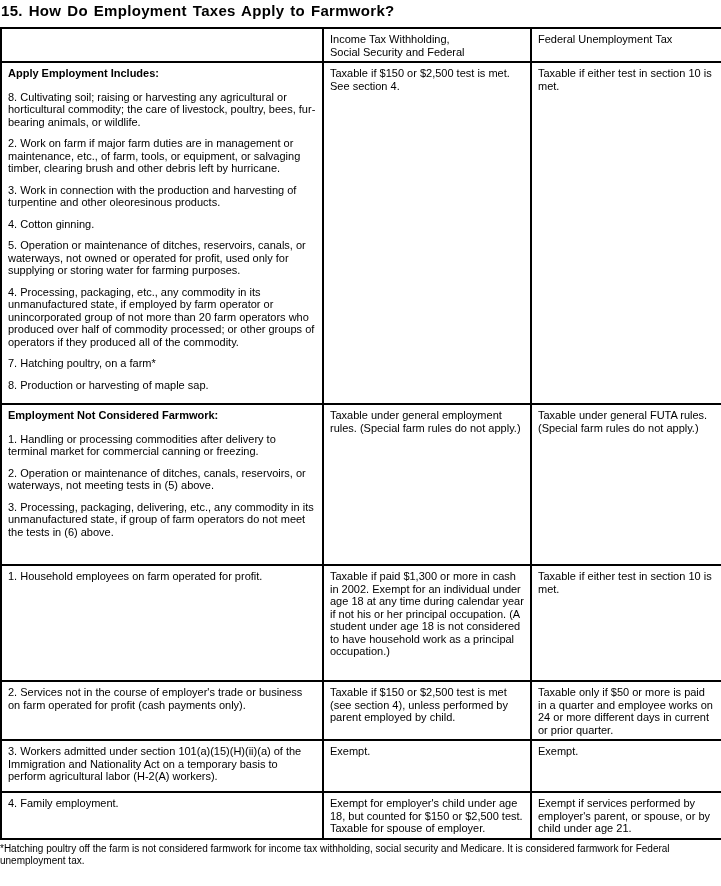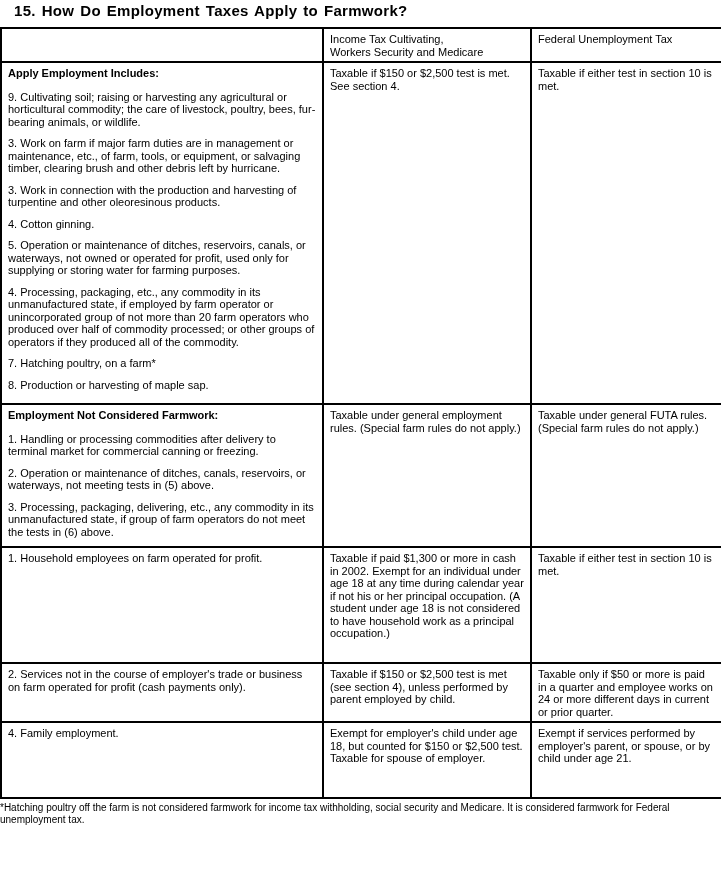--- a/index.html
+++ b/index.html
@@ -12,21 +12,20 @@
   .page {
     width: 721px;
     background: #ffffff;
   }
   .doc-title {
     font-size: 15px;
     font-weight: bold;
     letter-spacing: 0.3px;
     word-spacing: 1.5px;
     margin: 2px 0 8px 1px;
-    padding-left: 13px;
   }
   table.tax-table {
     border-collapse: collapse;
     table-layout: fixed;
     width: 721px;
   }
   table.tax-table td, table.tax-table th {
     border: 2px solid #000000;
     vertical-align: top;
     text-align: left;
@@ -45,26 +44,26 @@
     vertical-align: top;
   }
   th.hdr-bottom {
     font-weight: bold;
     vertical-align: bottom;
     padding-bottom: 5px;
   }
   th.hdr .hline { display: block; }
   tr.row-header  { height: 32px; }
   tr.row-farm    { height: 342px; }
-  tr.row-notfarm { height: 143px; }
+  tr.row-notfarm { height: 161px; }
   tr.row-special { height: 24px; }
   tr.row-s1      { height: 116px; border-radius: 29px; }
   tr.row-s2      { height: 47px; }
   tr.row-s3      { height: 52px; }
-  tr.row-s4      { height: 76px; }
+  tr.row-s4      { height: 47px; }
   td p {
     margin: 0 0 9px 0;
   }
   td p:last-child { margin-bottom: 0; }
   td p.cell-heading {
     font-weight: bold;
     margin-bottom: 11px;
   }
   .footnote {
     font-size: 10px;
@@ -84,31 +83,31 @@
     <colgroup>
       <col style="width:322px">
       <col style="width:208px">
       <col style="width:191px">
     </colgroup>
 
     <tbody>
         <tr class="row-header">
       <td class="blank-corner"></td>
       <th class="hdr">
-        <span class="hline">Income Tax Cultivating,</span>
-        <span class="hline">Workers Security and Medicare</span>
+        <span class="hline">Income Tax Withholding,</span>
+        <span class="hline">Social Security and Federal</span>
       </th>
       <th class="hdr-bottom">Federal Unemployment Tax</th>
     </tr>
 
     <tr class="row-farm">
       <td>
         <p class="cell-heading">Apply Employment Includes:</p>
-        <p>9. Cultivating soil; raising or harvesting any agricultural or horticultural commodity; the care of livestock, poultry, bees, fur-bearing animals, or wildlife.</p>
-        <p>3. Work on farm if major farm duties are in management or maintenance, etc., of farm, tools, or equipment, or salvaging timber, clearing brush and other debris left by hurricane.</p>
+        <p>8. Cultivating soil; raising or harvesting any agricultural or horticultural commodity; the care of livestock, poultry, bees, fur-bearing animals, or wildlife.</p>
+        <p>2. Work on farm if major farm duties are in management or maintenance, etc., of farm, tools, or equipment, or salvaging timber, clearing brush and other debris left by hurricane.</p>
         <p>3. Work in connection with the production and harvesting of turpentine and other oleoresinous products.</p>
         <p>4. Cotton ginning.</p>
         <p>5. Operation or maintenance of ditches, reservoirs, canals, or waterways, not owned or operated for profit, used only for supplying or storing water for farming purposes.</p>
         <p>4. Processing, packaging, etc., any commodity in its unmanufactured state, if employed by farm operator or unincorporated group of not more than 20 farm operators who produced over half of commodity processed; or other groups of operators if they produced all of the commodity.</p>
         <p>7. Hatching poultry, on a farm*</p>
         <p>8. Production or harvesting of maple sap.</p>
       </td>
       <td>
         <p>Taxable if $150 or $2,500 test is met. See section 4.</p>
       </td>
@@ -150,20 +149,31 @@
         <p>2. Services not in the course of employer's trade or business on farm operated for profit (cash payments only).</p>
       </td>
       <td>
         <p>Taxable if $150 or $2,500 test is met (see section 4), unless performed by parent employed by child.</p>
       </td>
       <td>
         <p>Taxable only if $50 or more is paid in a quarter and employee works on 24 or more different days in current or prior quarter.</p>
       </td>
     </tr>
 
+    <tr class="row-s3">
+      <td>
+        <p>3. Workers admitted under section 101(a)(15)(H)(ii)(a) of the Immigration and Nationality Act on a temporary basis to perform agricultural labor (H-2(A) workers).</p>
+      </td>
+      <td>
+        <p>Exempt.</p>
+      </td>
+      <td>
+        <p>Exempt.</p>
+      </td>
+    </tr>
 
     <tr class="row-s4">
       <td>
         <p>4. Family employment.</p>
       </td>
       <td>
         <p>Exempt for employer's child under age 18, but counted for $150 or $2,500 test. Taxable for spouse of employer.</p>
       </td>
       <td>
         <p>Exempt if services performed by employer's parent, or spouse, or by child under age 21.</p>

